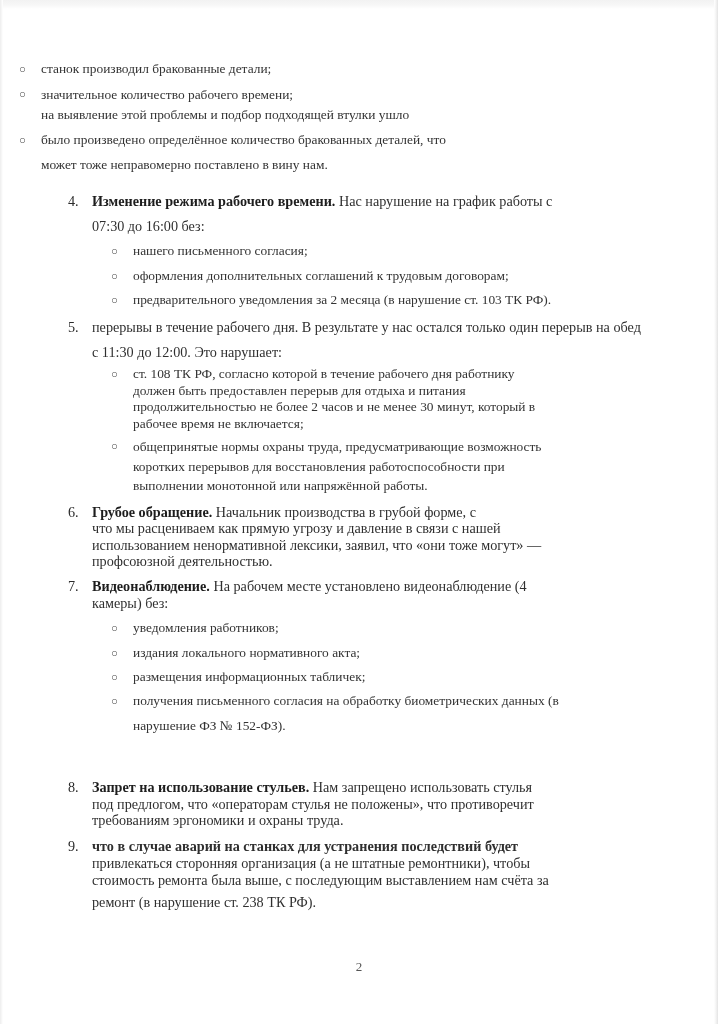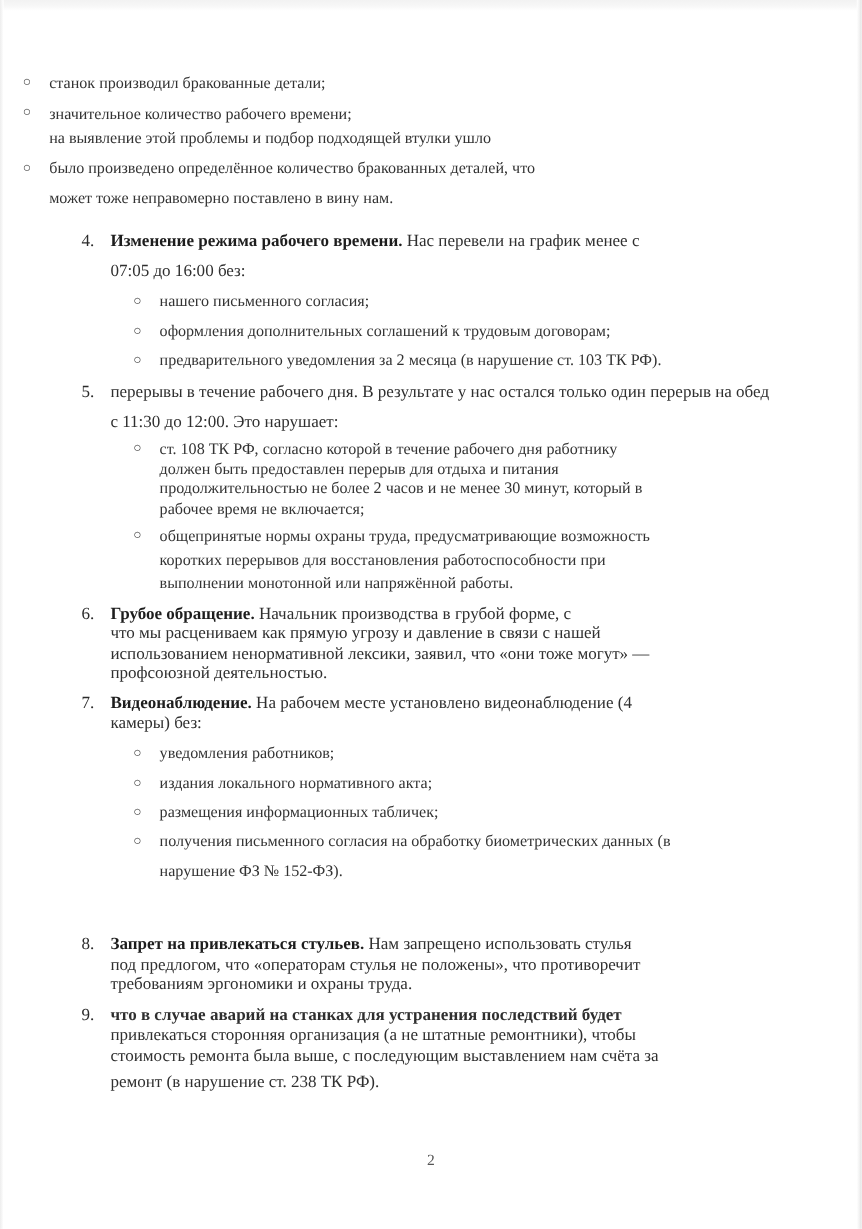--- a/index.html
+++ b/index.html
@@ -143,22 +143,22 @@
       <li class="subitem sub-wide" style="margin-top:4px;">
         <span class="bullet">○</span>
         <span class="ln">было произведено определённое количество бракованных деталей, что</span>
         <span class="ln">может тоже неправомерно поставлено в вину нам.</span>
       </li>
     </ul>
 
     <div class="item lh-wide" style="margin-top:12px;">
       <span class="item-num">4.</span>
       <div class="item-body lh-wide">
-        <span class="ln"><b>Изменение режима рабочего времени.</b><span> Нас перевели на график менее с</span></span>
-        <span class="ln">07:05 до 16:00 без:</span>
+        <span class="ln"><b>Изменение режима рабочего времени.</b><span> Нас нарушение на график работы с</span></span>
+        <span class="ln">07:30 до 16:00 без:</span>
       </div>
       <ul class="sublist" style="margin-top:1px;">
         <li class="subitem sub-wide">
           <span class="bullet">○</span>
           <span class="ln">нашего письменного согласия;</span>
         </li>
         <li class="subitem sub-wide">
           <span class="bullet">○</span>
           <span class="ln">оформления дополнительных соглашений к трудовым договорам;</span>
         </li>
@@ -225,21 +225,21 @@
           <span class="bullet">○</span>
           <span class="ln">получения письменного согласия на обработку биометрических данных (в</span>
           <span class="ln">нарушение ФЗ № 152-ФЗ).</span>
         </li>
       </ul>
     </div>
 
     <div class="item lh-tight" style="margin-top:41px;">
       <span class="item-num">8.</span>
       <div class="item-body lh-tight">
-        <span class="ln"><b>Запрет на привлекаться стульев.</b><span> Нам запрещено использовать стулья</span></span>
+        <span class="ln"><b>Запрет на использование стульев.</b><span> Нам запрещено использовать стулья</span></span>
         <span class="ln">под предлогом, что «операторам стулья не положены», что противоречит</span>
         <span class="ln">требованиям эргономики и охраны труда.</span>
       </div>
     </div>
 
     <div class="item lh-tight" style="margin-top:9px;">
       <span class="item-num">9.</span>
       <div class="item-body">
         <span class="ln" style="line-height:17px;font-weight:bold;">что в случае аварий на станках для устранения последствий будет</span>
         <span class="ln" style="line-height:17px;">привлекаться сторонняя организация (а не штатные ремонтники), чтобы</span>

